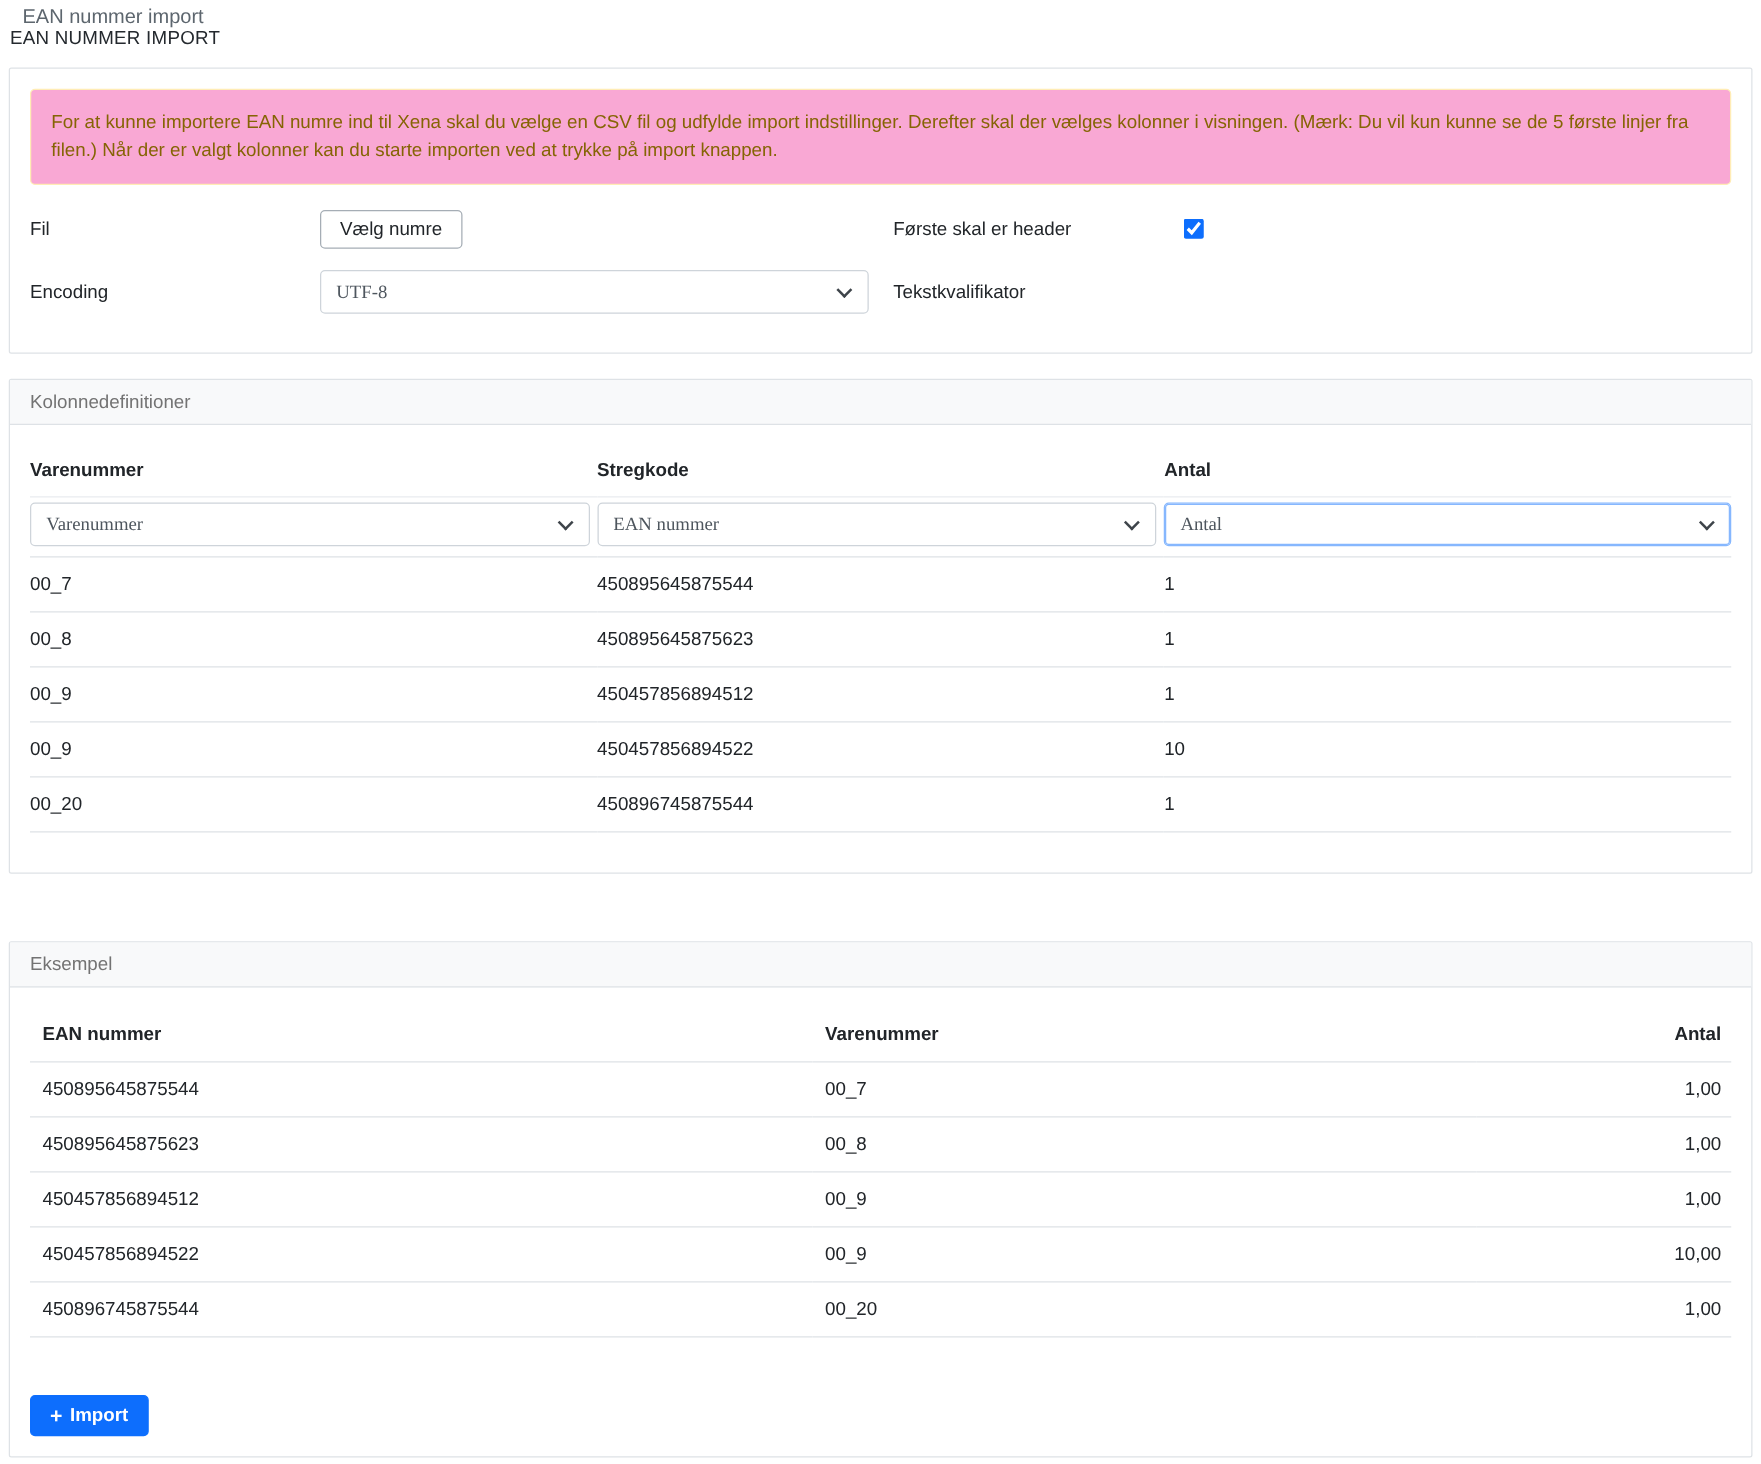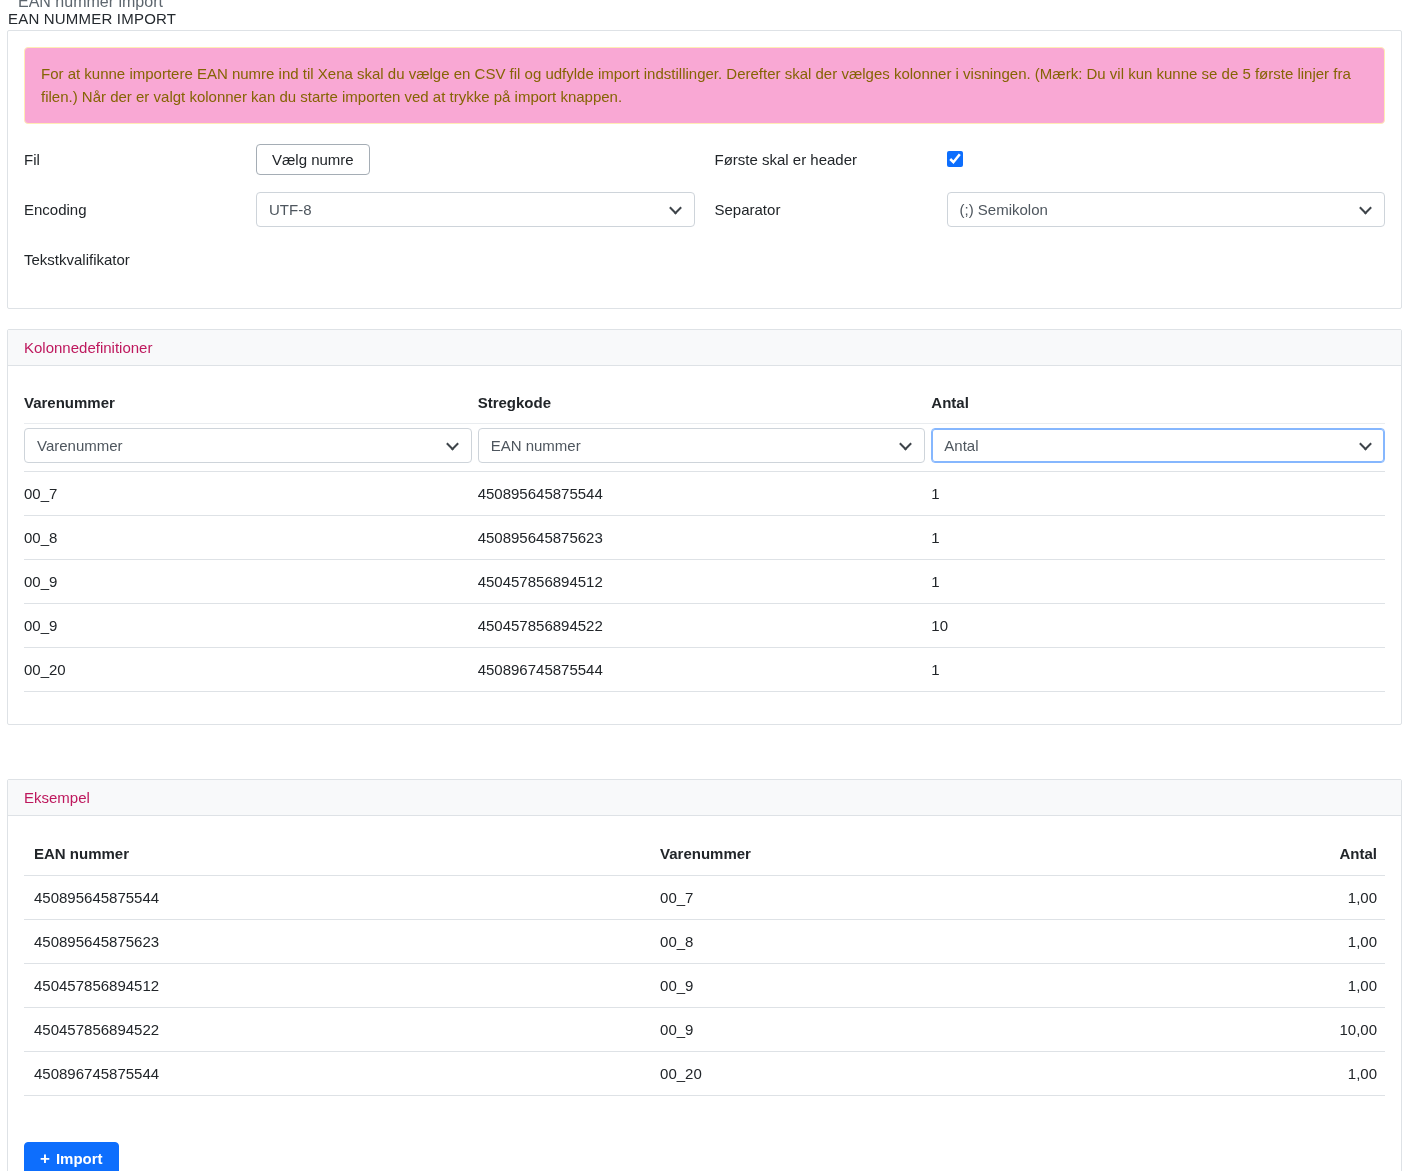--- a/index.html
+++ b/index.html
@@ -2,26 +2,26 @@
 <html><head>
 <meta charset="utf-8">
 <style>
   * { box-sizing: border-box; margin: 0; padding: 0; }
   html, body { background: #fff; }
   body {
     width: 1409px; height: 1171px; overflow: hidden; position: relative;
     font-family: "Liberation Sans", sans-serif; font-size: 15px; color: #212529;
   }
   
-  .top { position: relative; height: 30px; margin: 0 7px; }
+  .top { position: relative; height: 30px; margin: 12px 7px; }
   .page-title { position: absolute; top: -7px; left: 11px; font-size: 16px; color: #5d666e; white-space: nowrap; }
   .panel-title { position: absolute; bottom: 3px; left: 1px; font-size: 15px; color: #24292e; letter-spacing: .2px; white-space: nowrap; }
 
   .card { margin: 0 7px; border: 1px solid #dee2e6; background: #fff; border-radius: 2px; }
-  .card-header { background: #f8f9fa; border-bottom: 1px solid #dee2e6; padding: 9px 16px; font-size: 15px; color: #be185d; }
+  .card-header { background: #f8f9fa; border-bottom: 1px solid #dee2e6; padding: 9px 16px; font-size: 15px; color: #737373; }
   .card-body { padding: 16px; }
 
   .card-settings { margin-bottom: 20px; }
   .card-columns { margin-bottom: 54px; }
   .card-columns .card-body { padding-bottom: 32px; }
   .card-example { min-height: 364px; }
 
   .alert {
     background: #f9a8d4; border: 1px solid #ffecb5; color: #856404;
     border-radius: 4px; padding: 15px 16px; line-height: 1.5; margin-bottom: 18px;
@@ -37,21 +37,21 @@
     background: #fff; border: 1px solid #a5adb5; border-radius: 4px;
     padding: 6px 15px; font-size: 15px; color: #212529; cursor: pointer;
     font-family: "Liberation Sans", sans-serif;
   }
 
   .select-wrap { position: relative; width: 100%; }
   .select-wrap select {
     width: 100%; height: 35px; appearance: none; -webkit-appearance: none;
     border: 1px solid #ced4da; border-radius: 4px; background: #fff;
     padding: 0 32px 0 12px; font-size: 15px; color: #4e565e;
-    font-family: Liberation Sans, sans-serif; cursor: pointer;
+    font-family: Liberation Serif, serif; cursor: pointer;
   }
   .select-wrap select.focused {
     border-color: #86b7fe; box-shadow: inset 0 0 0 1px #86b7fe;
   }
   .chev {
     position: absolute; right: 15px; top: 50%; width: 9px; height: 9px;
     border-right: 2px solid #3e444a; border-bottom: 2px solid #3e444a;
     transform: translateY(-72%) rotate(45deg); pointer-events: none;
   }
 
@@ -114,31 +114,20 @@
           <div class="select-wrap">
             <select>
               <option>UTF-8</option>
             </select>
             <span class="chev"></span>
           </div>
         </div>
       </div>
 
 
-      <div class="form-row">
-        <div class="form-label">Separator</div>
-        <div class="form-ctl">
-          <div class="select-wrap">
-            <select>
-              <option>(;) Semikolon</option>
-            </select>
-            <span class="chev"></span>
-          </div>
-        </div>
-      </div>
 
       <div class="form-row">
         <div class="form-label">Tekstkvalifikator</div>
       </div>
     </div>
   </div>
 </div>
 
 <div class="card card-columns">
   <div class="card-header">Kolonnedefinitioner</div>

